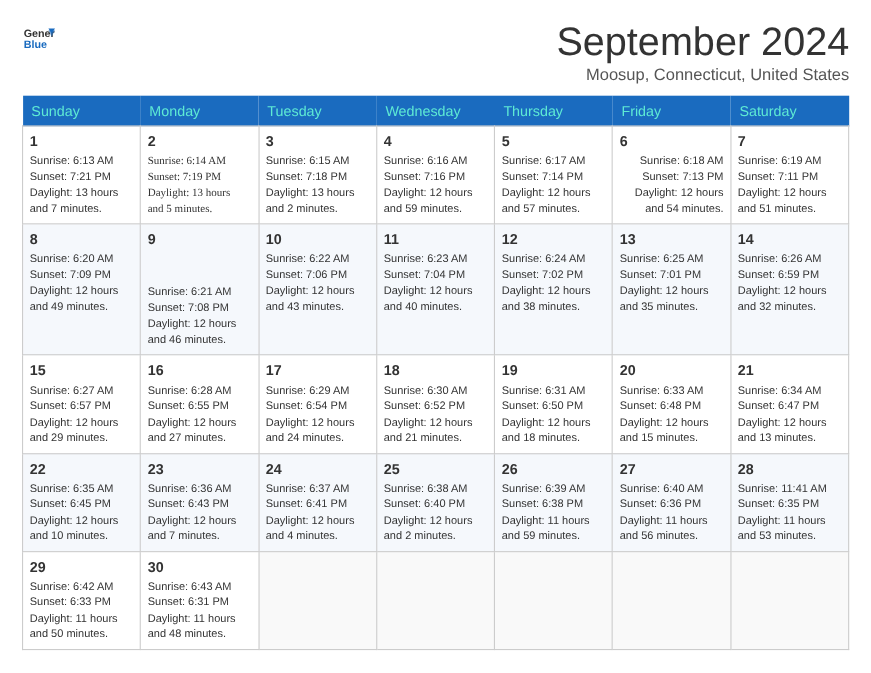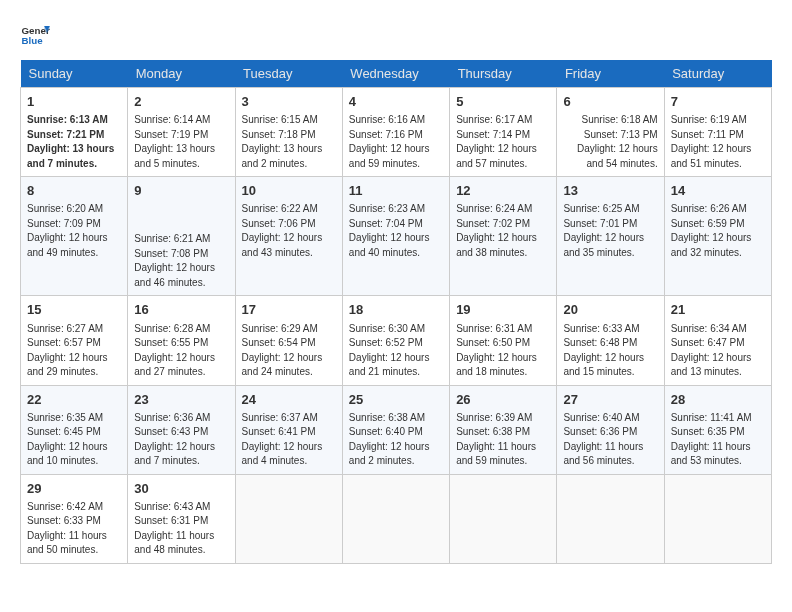--- a/index.html
+++ b/index.html
@@ -39,21 +39,21 @@
       color: #555;
       margin-top: 4px;
     }
     table {
       width: 100%;
       border-collapse: collapse;
       font-size: 11px;
     }
     thead th {
       background-color: #1a6bbf;
-      color: #e5e5e5;
+      color: #5eead4;
       padding: 6px 8px;
       text-align: left;
       font-size: 13px;
       font-weight: normal;
     }
     tbody td {
       border: 1px solid #ccc;
       vertical-align: top;
       padding: 5px 6px;
       height: 80px;
@@ -90,46 +90,50 @@
 
 <div class="header">
   <div class="logo">
     <svg class="logo-icon" viewBox="0 0 40 40">
       <text x="2" y="18" font-size="13" font-weight="bold" fill="#333">General</text>
       <text x="2" y="32" font-size="13" font-weight="bold" fill="#1a6bbf">Blue</text>
       <polygon points="32,8 40,8 36,14" fill="#1a6bbf"></polygon>
       <polygon points="32,10 40,10 36,18" fill="#1a6bbf" opacity="0.6"></polygon>
     </svg>
   </div>
+  <div class="title-area">
+    <div class="month-title">September 2024</div>
+    <div class="location">Moosup, Connecticut, United States</div>
+  </div>
 </div>
 
 <table>
   <thead>
     <tr>
     <th>Sunday</th>
         <th>Monday</th>
         <th>Tuesday</th>
         <th>Wednesday</th>
         <th>Thursday</th>
         <th>Friday</th>
         <th>Saturday</th>
       </tr>
   </thead>
   <tbody id="calendar-body">
   <tr>
         <td>
           <span class="day-number">1</span>
-          <div class="day-info" style="white-space: pre-line; font-weight: bold;">Sunrise: 6:13 AM
+          <div class="day-info" style="white-space: pre-line;">Sunrise: 6:13 AM
 Sunset: 7:21 PM
 Daylight: 13 hours
 and 7 minutes.</div>
         </td>
         <td>
           <span class="day-number">2</span>
-          <div class="day-info" style="white-space: pre-line;">Sunrise: 6:14 AM
+          <div class="day-info" style="white-space: pre-line; font-family: Liberation Serif, serif;">Sunrise: 6:14 AM
 Sunset: 7:19 PM
 Daylight: 13 hours
 and 5 minutes.</div>
         </td>
         <td>
           <span class="day-number">3</span>
           <div class="day-info" style="white-space: pre-line;">Sunrise: 6:15 AM
 Sunset: 7:18 PM
 Daylight: 13 hours
 and 2 minutes.</div>

